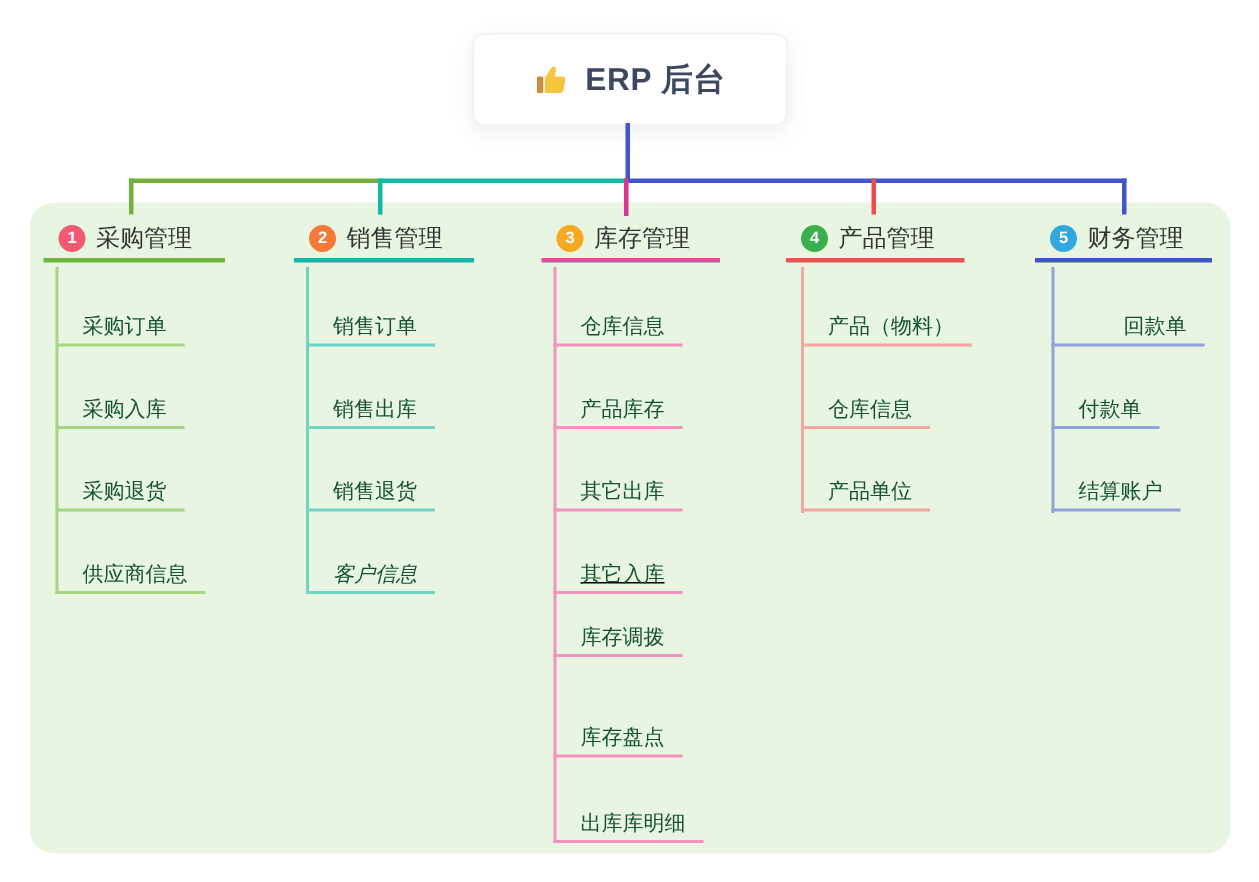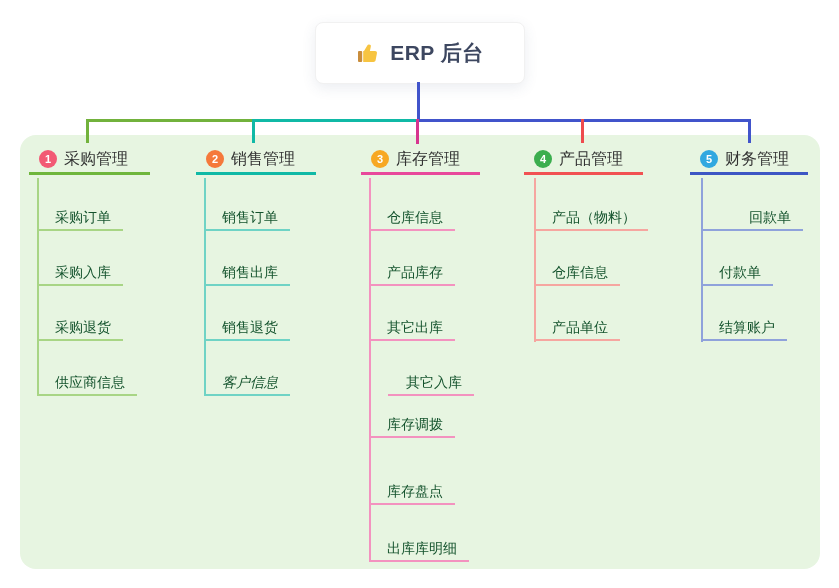--- a/index.html
+++ b/index.html
@@ -117,21 +117,21 @@
     <div class="spine" style="left:369px;top:178px;height:384px;"></div>
     <div class="child" style="left:369px;top:201px;">
         <span>仓库信息</span>
       </div>
     <div class="child" style="left:369px;top:256px;">
         <span>产品库存</span>
       </div>
     <div class="child" style="left:369px;top:311px;">
         <span>其它出库</span>
       </div>
-    <div class="child" style="left:388px;top:366px;">
+    <div class="child" style="left:369px;top:366px;text-decoration:underline;">
         <span>其它入库</span>
       </div>
     <div class="child" style="left:369px;top:396px;margin-top:12px;">
         <span>库存调拨</span>
       </div>
     <div class="child" style="left:369px;top:475px;">
         <span>库存盘点</span>
       </div>
     <div class="child" style="left:369px;top:532px;">
         <span>出库库明细</span>

